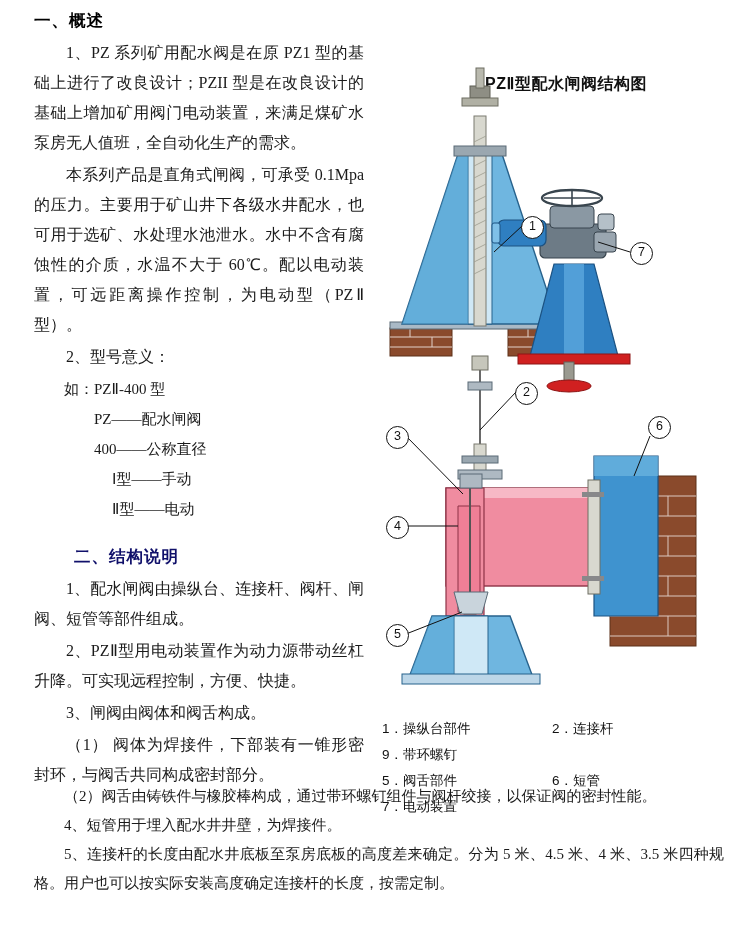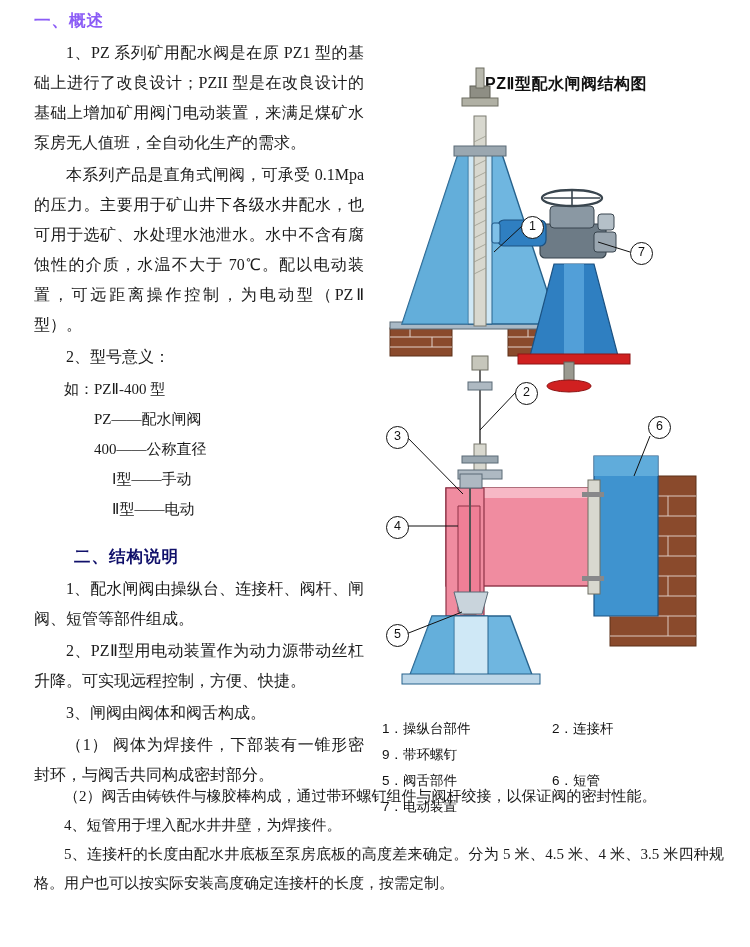--- a/index.html
+++ b/index.html
@@ -20,21 +20,21 @@
     width: 750px;
     height: 947px;
     box-sizing: border-box;
     padding: 10px 18px 0 34px;
   }
   
   .h2 {
     font-family: "Liberation Sans", sans-serif;
     font-weight: bold;
     font-size: 16.5px;
-    color: #8b5cf6;
+    color: #000000;
     letter-spacing: 1px;
     margin: 0 0 6px 0;
   }
   .h2.dark { color: #10106a; margin-left: 40px; }
   p.body {
     font-size: 16px;
     line-height: 30px;
     margin: 0 0 2px 0;
     text-align: justify;
   }
@@ -123,21 +123,21 @@
 </style>
 </head>
 <body>
 
 <div class="page">
 
   <div class="left-col">
     <h2 class="h2">一、概述</h2>
 
     <p class="body indent2">1、PZ 系列矿用配水阀是在原 PZ1 型的基础上进行了改良设计；PZII 型是在改良设计的基础上增加矿用阀门电动装置，来满足煤矿水泵房无人值班，全自动化生产的需求。</p>
-    <p class="body indent2">本系列产品是直角式闸阀，可承受 0.1Mpa 的压力。主要用于矿山井下各级水井配水，也可用于选矿、水处理水池泄水。水中不含有腐蚀性的介质，水温不大于 70℃。配以电动装置，可远距离操作控制，为电动型（PZⅡ型）。</p>
+    <p class="body indent2">本系列产品是直角式闸阀，可承受 0.1Mpa 的压力。主要用于矿山井下各级水井配水，也可用于选矿、水处理水池泄水。水中不含有腐蚀性的介质，水温不大于 60℃。配以电动装置，可远距离操作控制，为电动型（PZⅡ型）。</p>
     <p class="body indent2">2、型号意义：</p>
 
     <span class="mono-term pad1">如：PZⅡ-400 型</span>
     <span class="mono-term pad2">PZ——配水闸阀</span>
     <span class="mono-term pad2">400——公称直径</span>
     <span class="mono-term pad3">Ⅰ型——手动</span>
     <span class="mono-term pad3">Ⅱ型——电动</span>
 
     <h2 class="h2 dark" style="margin-top:22px;">二、结构说明</h2>
 

